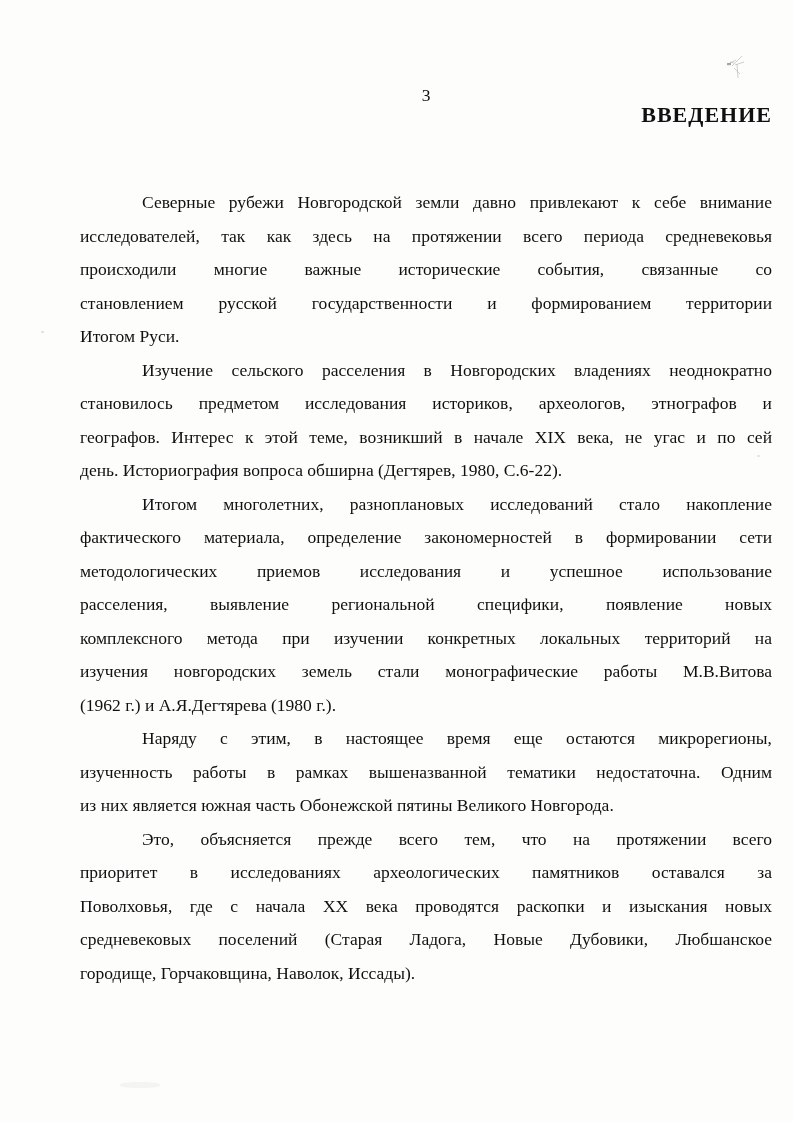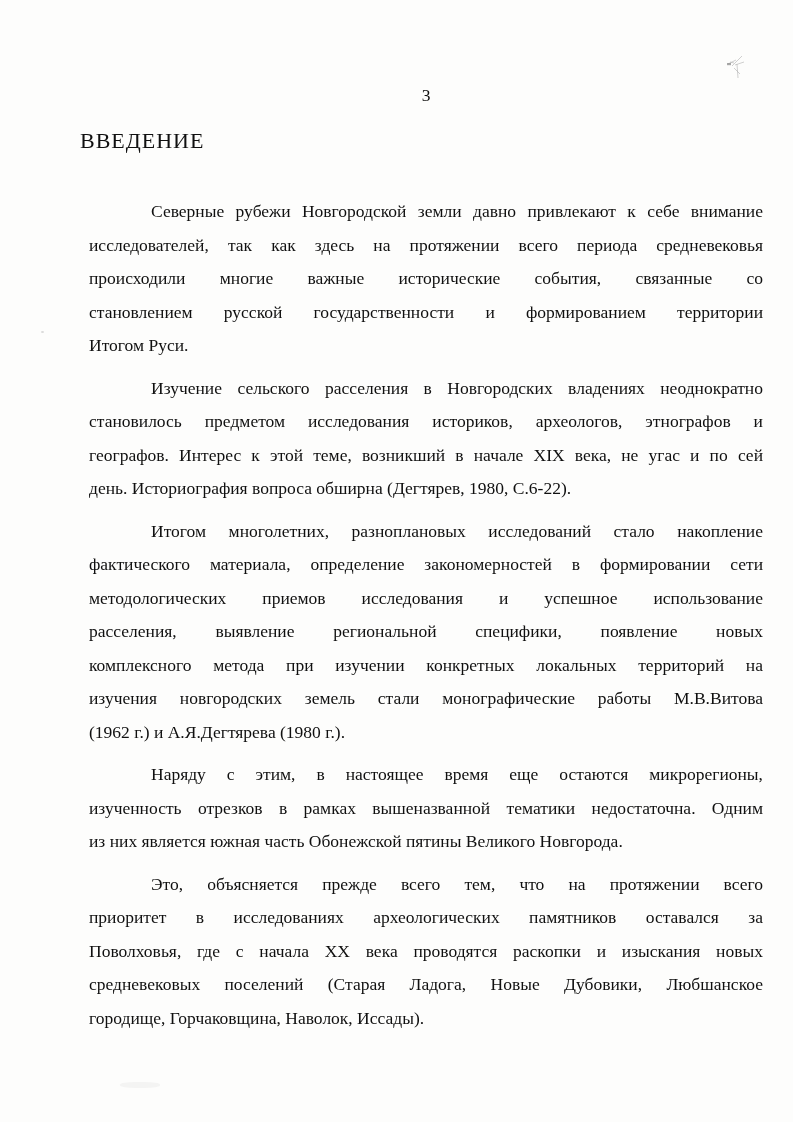--- a/index.html
+++ b/index.html
@@ -16,36 +16,36 @@
     position: absolute;
     top: 84px;
     left: 80px;
     width: 692px;
     text-align: center;
     font-size: 17.5px;
     line-height: 22px;
   }
   .doc-title {
     position: absolute;
-    top: 126px;
+    top: 100px;
     left: 80px;
     width: 692px;
-    text-align: left;
+    text-align: right;
     font-size: 22px;
-    font-weight: normal;
+    font-weight: bold;
     letter-spacing: 1px;
     line-height: 30px;
   }
   .body-text {
     position: absolute;
     top: 186px;
     left: 80px;
     width: 692px;
   }
-  .para { margin: 9px; padding: 0; }
+  .para { margin: 0; padding: 0; }
   .line {
     height: 33.5px;
     line-height: 33.5px;
     font-size: 17.5px;
     text-align: justify;
     text-align-last: justify;
     overflow: hidden;
     white-space: nowrap; 
   }
   
@@ -109,21 +109,21 @@
       <div class="line">фактического материала, определение закономерностей в формировании сети</div>
       <div class="line">методологических приемов исследования и успешное использование</div>
       <div class="line">расселения, выявление региональной специфики, появление новых</div>
       <div class="line">комплексного метода при изучении конкретных локальных территорий на</div>
       <div class="line">изучения новгородских земель стали монографические работы М.В.Витова</div>
       <div class="line last">(1962 г.) и А.Я.Дегтярева (1980 г.).</div>
     </div>
 
     <div class="para">
       <div class="line first">Наряду с этим, в настоящее время еще остаются микрорегионы,</div>
-      <div class="line">изученность отрезков в рамках вышеназванной тематики недостаточна. Одним</div>
+      <div class="line">изученность работы в рамках вышеназванной тематики недостаточна. Одним</div>
       <div class="line last">из них является южная часть Обонежской пятины Великого Новгорода.</div>
     </div>
 
     <div class="para">
       <div class="line first">Это, объясняется прежде всего тем, что на протяжении всего</div>
       <div class="line">приоритет в исследованиях археологических памятников оставался за</div>
       <div class="line">Поволховья, где с начала XX века проводятся раскопки и изыскания новых</div>
       <div class="line">средневековых поселений (Старая Ладога, Новые Дубовики, Любшанское</div>
       <div class="line last">городище, Горчаковщина, Наволок, Иссады).</div>
     </div>

